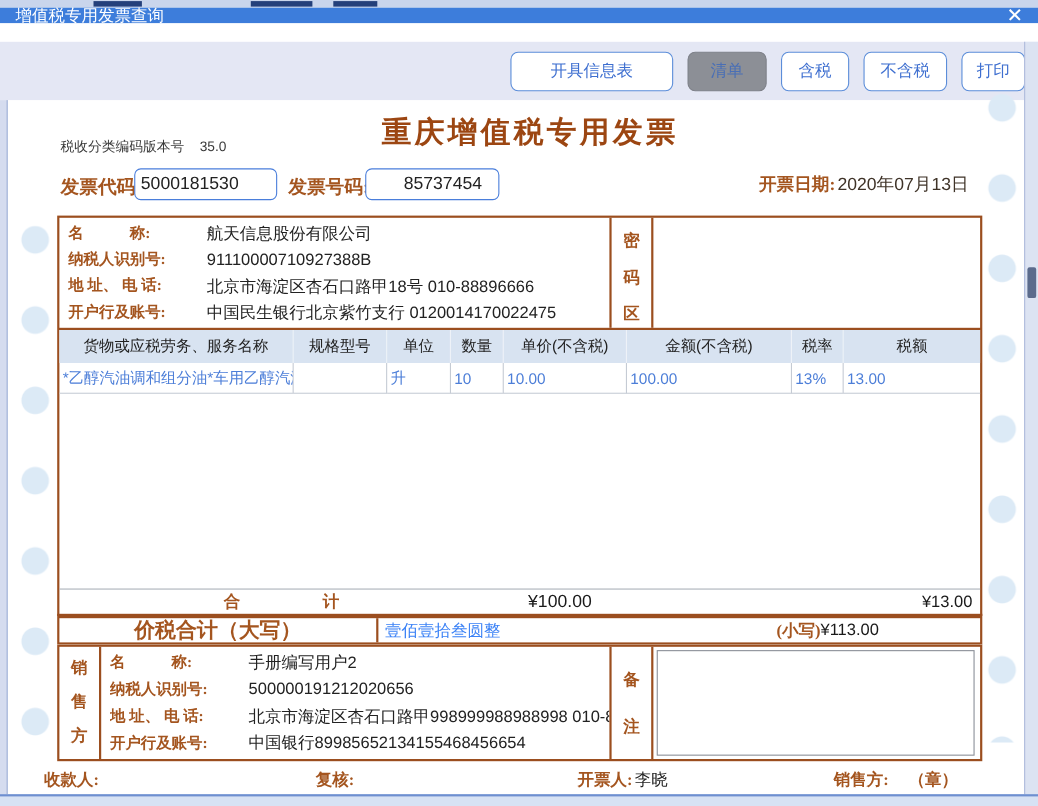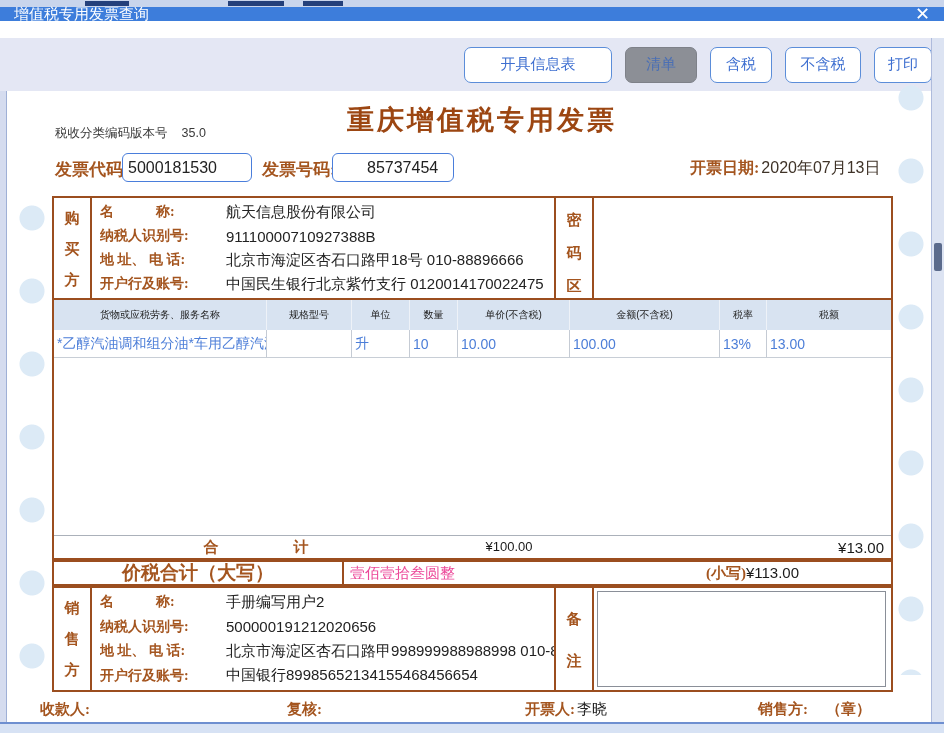--- a/index.html
+++ b/index.html
@@ -53,36 +53,36 @@
   .pvalue { font-size:15px; color:#222; }
   .pwcol { width:40px; border-left:2px solid #9B4E1F; border-right:2px solid #9B4E1F; display:flex; justify-content:center; }
   .pwcol span { width:16px; word-break:break-all; line-height:33px; padding-top:6px; text-align:center; font-size:15px; }
   .pwcol.remark span { line-height:42px; padding-top:10px; }
   .pwarea { width:297px; position:relative; }
   .remarkbox { position:absolute; top:3px; left:3px; right:5px; bottom:3px; border:1px solid #8A8F98; background:#fff; }
 
   .tbl { position:absolute; left:52px; top:300px; width:841px; height:260px; border:2px solid #9B4E1F; border-top:none;
          display:flex; flex-direction:column; background:#fff; }
   .thead { height:30px; display:flex; background:#D8E3F1; flex-shrink:0; }
-  .th { font-size:10px; color:#222; display:flex; align-items:center; justify-content:center; border-right:1px solid #EEF2F8; }
+  .th { font-size:14px; color:#222; display:flex; align-items:center; justify-content:center; border-right:1px solid #EEF2F8; }
   .trow { height:28px; display:flex; flex-shrink:0; }
   .td { font-size:14px; color:#4C7ED8; display:flex; align-items:center; padding-left:3px;
         border-right:1px solid #C5CBD4; border-bottom:1px solid #C8CED6; overflow:hidden; white-space:nowrap; }
   .c1{width:213px;} .c2{width:85px;} .c3{width:58px;} .c4{width:48px;} .c5{width:112px;} .c6{width:150px;} .c7{width:47px;} .c8{width:124px; border-right:none!important;}
   .tbody-space { flex:1; }
   .trow-total { height:23px; position:relative; border-top:1px solid #ABB1BA; flex-shrink:0; }
   .total-label { position:absolute; left:0; top:2px; width:404px; text-align:center; font-size:15px; }
-  .total-amount { position:absolute; left:380px; top:3px; width:150px; text-align:center; color:#1A1A1A; font-size:13px; }
+  .total-amount { position:absolute; left:380px; top:3px; width:150px; text-align:center; color:#1A1A1A; font-size:16px; }
   .total-tax { position:absolute; left:690px; top:3px; width:140px; text-align:right; color:#1A1A1A; font-size:15px; }
 
   .sumbox { position:absolute; left:52px; top:560px; width:841px; height:26px; border:2px solid #9B4E1F;
             display:flex; align-items:center; background:#fff; }
   .sum-label { width:288px; text-align:center; font-size:19px; flex-shrink:0; }
   .sum-div { width:0; border-left:2px solid #9B4E1F; height:100%; }
-  .sum-words { padding-left:6px; color:#ec4899; font-size:15px; }
+  .sum-words { padding-left:6px; color:#3b82f6; font-size:15px; }
   .sum-small { margin-left:auto; margin-right:92px; display:flex; font-size:15px; }
   .sum-small .val { color:#1A1A1A; }
 
   .footer-row { position:absolute; left:0; top:700px; width:944px; height:22px; font-size:15px; }
   .footer-row .fitem { position:absolute; display:flex; }
   .footer-row .dark { color:#222; font-family:"Liberation Sans", sans-serif; font-weight:normal; margin-left:2px; }
   .fi1{left:40px;} .fi2{left:287px;} .fi3{left:525px;} .fi4{left:758px;} .fi4 .stamp{margin-left:18px;}
 </style>
 </head>
 <body>
@@ -119,23 +119,20 @@
   <input class="finput" style="left: 122px; top: 1px; width: 130px;" value="5000181530">
   <span class="flabel brown" style="left:262px; top:6px;">发票号码:</span>
   <input class="finput" style="left: 332px; top: 1px; width: 122px; padding-left: 34px;" value="85737454">
 </div>
 <div class="date-wrap">
   <span class="brown">开票日期:</span>
   <span class="date-val">2020年07月13日</span>
 </div>
 
 <div class="party buyer">
-  <div class="side brown">
-      <span>购买方</span>
-    </div>
   <div class="prows">
     <div class="prow">
       <span class="plabel brown">名　　　称:</span>
       <span class="pvalue">航天信息股份有限公司</span>
     </div>
     <div class="prow">
       <span class="plabel brown">纳税人识别号:</span>
       <span class="pvalue">91110000710927388B</span>
     </div>
     <div class="prow">

